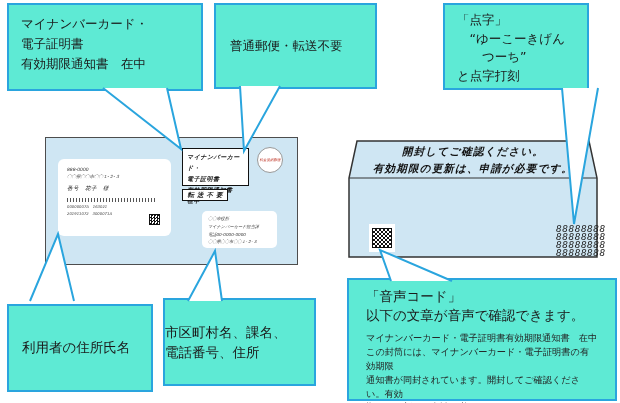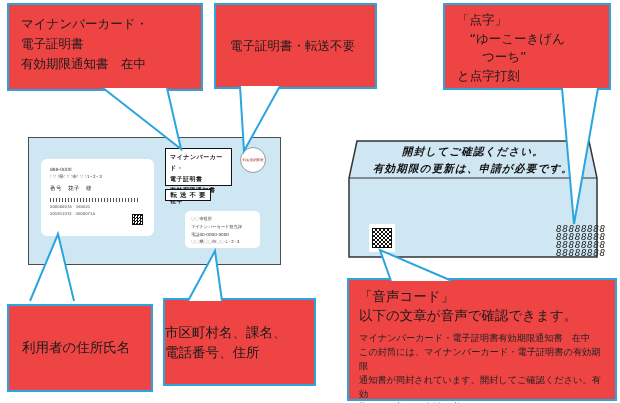--- a/index.html
+++ b/index.html
@@ -3,34 +3,34 @@
 <meta charset="utf-8">
 <style>
   html,body{margin:0;padding:0;background:#fff;}
   #canvas{
     position:relative;width:620px;height:403px;background:#fff;overflow:hidden;
     font-family:"DejaVu Sans","Liberation Sans",sans-serif;color:#1a1a1a;
   }
   .ml{white-space:pre-wrap;}
   
   .callout{
-    position:absolute;background:#ef4444;border:2px solid #2aa5de;box-sizing:border-box;
+    position:absolute;background:#5eead4;border:2px solid #2aa5de;box-sizing:border-box;
   }
   #c-contents{left:7px;top:3px;width:196px;height:88px;padding:9px 12px;font-size:12.5px;line-height:1.58;}
   #c-mailtype{left:214px;top:3px;width:163px;height:86px;display:flex;align-items:center;padding-left:14px;font-size:12.5px;}
-  #c-braille{left:443px;top:3px;width:168px;height:87px;padding:6px 12px;font-size:12.5px;line-height:1.48;}
+  #c-braille{left:443px;top:3px;width:146px;height:87px;padding:6px 12px;font-size:12.5px;line-height:1.48;}
   #c-recipient{left:7px;top:304px;width:146px;height:88px;display:flex;align-items:center;padding-left:13px;font-size:13.5px;}
   #c-senderinfo{left:163px;top:298px;width:153px;height:88px;display:flex;align-items:center;padding-left:0;font-size:13.5px;line-height:1.5;}
-  #c-voice{left:347px;top:278px;width:270px;height:123px;padding:7px 10px;}
+  #c-voice{left:347px;top:278px;width:270px;height:123px;padding:7px 17px;}
   #c-voice .vtitle{font-size:13.5px;line-height:1.42;}
   #c-voice .vbody{font-size:9.2px;line-height:1.5;margin-top:6px;color:#222;}
   
   #env-front{
-    position:absolute;left:28px;top:137px;width:253px;height:128px;
-    background:#cfe6f3;border:1.5px solid #4d4d4d;box-sizing:border-box;
+    position:absolute;left:45px;top:137px;width:253px;height:128px;
+    background:#cfe6f3;border:1.5px solid #4d4d4d;box-sizing:border-box;font-style:italic;
   }
   #addr-label{
     position:absolute;left:12px;top:21px;width:113px;height:77px;background:#fff;
     border-radius:6px;padding:7px 9px;box-sizing:border-box;font-size:4.5px;line-height:1.6;color:#333;
   }
   #addr-label .name{font-size:5.5px;margin-top:4px;letter-spacing:.5px;color:#222;}
   #addr-label .barcode{width:88px;height:4px;margin-top:5px;
     background:repeating-linear-gradient(90deg,#555 0 1px,transparent 1px 3px);}
   #addr-label .codes{font-size:3.8px;line-height:1.7;margin-top:2px;color:#444;}
   .addr-qr{position:absolute;right:12px;bottom:12px;width:9px;height:9px;
@@ -117,21 +117,21 @@
     <div id="braille" class="ml">88888888
 88888888
 88888888
 88888888</div>
   </div>
 
   <div id="c-contents" class="callout ml">マイナンバーカード・
 電子証明書
 有効期限通知書　在中</div>
   <div id="c-mailtype" class="callout">
-    <span>電子証明書・転送不要</span>
+    <span>普通郵便・転送不要</span>
   </div>
   <div id="c-braille" class="callout ml">「点字」
 　“ゆーこーきげん
 　　つーち”
 と点字打刻</div>
   <div id="c-recipient" class="callout">
     <span>利用者の住所氏名</span>
   </div>
   <div id="c-senderinfo" class="callout">
     <span class="ml">市区町村名、課名、

